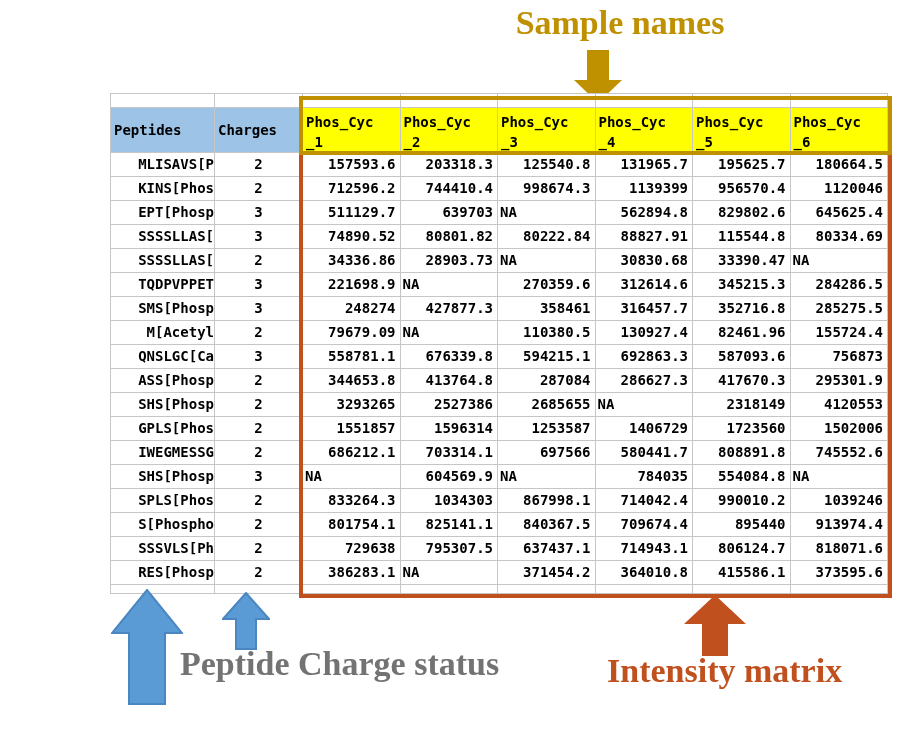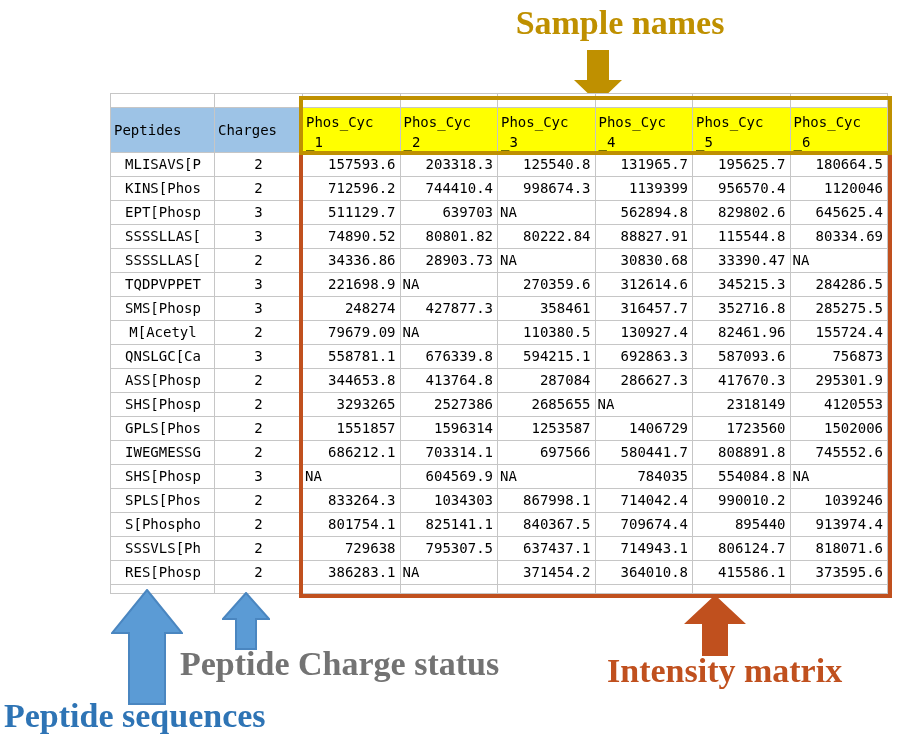--- a/index.html
+++ b/index.html
@@ -2,21 +2,21 @@
 <html><head>
 <meta charset="utf-8">
 <style>
   html,body { margin:0; padding:0; background:#fff; }
   #page {
     position:relative; width:900px; height:749px; background:#ffffff;
     font-family:"DejaVu Sans Mono", monospace; overflow:hidden;
   }
 
   
-  #peptide-table { position:absolute; left:110px; top:93px; }
+  #peptide-table { position:absolute; left:110px; top:93px;font-weight:bold; }
   .trow { display:flex; }
   .cell {
     box-sizing:border-box; overflow:hidden; white-space:nowrap;
     border-right:1px solid #c6c6c6; border-bottom:1px solid #c6c6c6;
     font-size:14px; color:#000;
   }
   .first { border-left:1px solid #c6c6c6; }
   .col-pep { width:105px; }
   .col-chg { width:88px; }
   .col-val { width:97.5px; }
@@ -25,21 +25,21 @@
   .strip-row.bottom .cell { height:9px; border-top:none; }
 
   .header-row .cell { height:45px; }
   .meta-header { background:#9dc3e6; line-height:45px; padding-left:3px; }
   .sample-header {
     background:#ffff00; white-space:pre-line; line-height:20px;
     padding:4px 0 0 3px;
   }
 
   .data-row .cell { height:24px; line-height:23px; }
-  .pep-cell { text-align:center; padding-left:1px; }
+  .pep-cell { text-align:right; padding-left:1px; }
   .chg-cell { text-align:center; }
   .num { text-align:right; padding-right:4px; }
   .na  { text-align:left; padding-left:2px; }
 
   
   .overlay-box { position:absolute; box-sizing:border-box; pointer-events:none; }
   #matrix-box  { left:299px; top:151px; width:593px; height:447px; border:4px solid #c0501e; }
   #samples-box { left:299px; top:96px;  width:593px; height:59px;  border:4px solid #bf9000; }
 
   
@@ -293,16 +293,15 @@
     <polygon points="36,1 71,44 54,44 54,115 18,115 18,44 1,44" fill="#5b9bd5" stroke="#4a86c0" stroke-width="2"></polygon>
   </svg>
   <svg class="arrow-svg" style="left:222px; top:592px;" width="48" height="58">
     <polygon points="24,1 47,27 34,27 34,57 14,57 14,27 1,27" fill="#5b9bd5" stroke="#4a86c0" stroke-width="2"></polygon>
   </svg>
   <svg class="arrow-svg" style="left:684px; top:595px;" width="62" height="62">
     <polygon points="31,0 62,29 44,29 44,61 18,61 18,29 0,29" fill="#c0501e"></polygon>
   </svg>
 
   <div id="charge-status-label" class="annotation">Peptide Charge status</div>
-  <div id="sequences-label" class="annotation">Peptide sequences</div>
   <div id="intensity-label" class="annotation">Intensity matrix</div>
 
 </div>
 
 </body></html>

